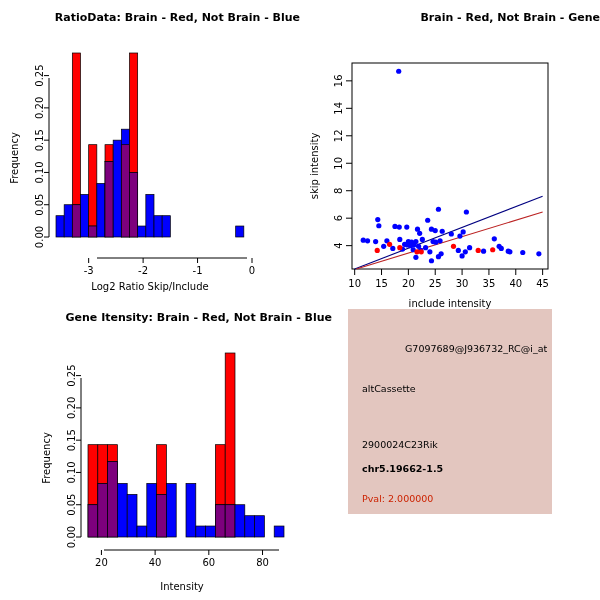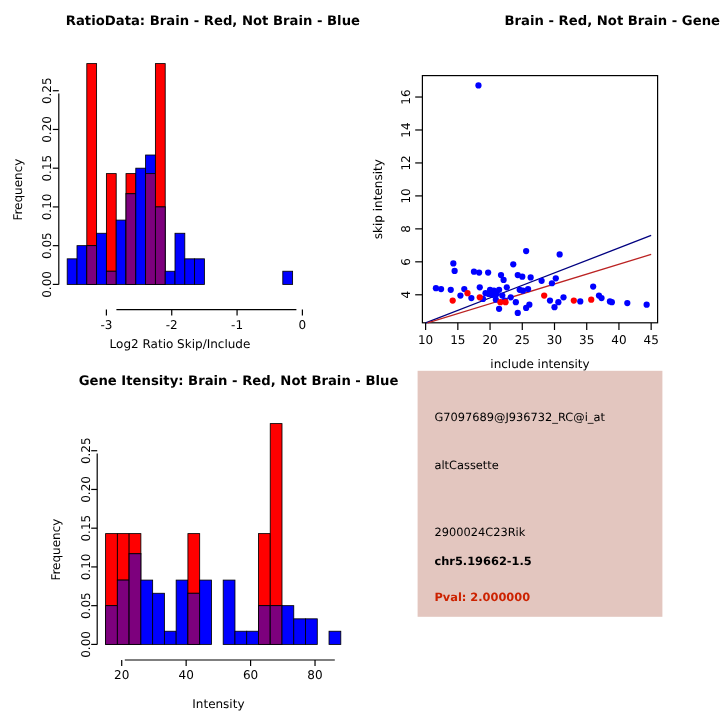--- a/index.html
+++ b/index.html
@@ -59,21 +59,21 @@
     background: #e3c6bf;
   }
   #panel-info .info-line {
     position: absolute;
     left: 62px;
     font-size: 9.5px;
     color: #000000;
     white-space: nowrap;
     font-family: "DejaVu Sans", sans-serif;
   }
-  #panel-info .info-line.pval { color: #cc2200; font-weight: bold; }
+  #panel-info .info-line.pval { color: #cc2200; }
 </style>
 </head>
 <body>
 
 <div class="panel" id="panel-ratio">
   <div class="panel-title">RatioData: Brain - Red, Not Brain - Blue</div>
   <div class="plotbox" style="left:0;top:0;">
     <svg width="300" height="300" viewBox="0 0 300 300">
       <g id="ratio-bars">
           <rect x="56" y="215.69473684210527" width="8.166666666666657" height="21.30526315789473" fill="#0000ff" stroke="#000000" stroke-width="0.7"></rect>
@@ -322,18 +322,18 @@
           </g>
       </g>
       <text x="18" y="158" class="axis-title" text-anchor="middle" transform="rotate(-90 18 158)">Frequency</text>
       <text x="150" y="290" class="axis-title" text-anchor="middle">Intensity</text>
     </svg>
   </div>
 </div>
 
 <div class="panel" id="panel-info">
   <div class="info-bg"></div>
-  <div class="info-line" style="top:43px;">G7097689@J936732_RC@i_at</div>
+  <div class="info-line" style="top:43px;margin-left:43px;">G7097689@J936732_RC@i_at</div>
   <div class="info-line" style="top:83px;text-align:center;">altCassette</div>
   <div class="info-line" style="top:139px;text-align:center;">2900024C23Rik</div>
   <div class="info-line" style="top:163px;font-weight:bold;">chr5.19662-1.5</div>
   <div class="info-line pval" style="top:193px;">Pval: 2.000000</div>
 </div>
 
 </body></html>

